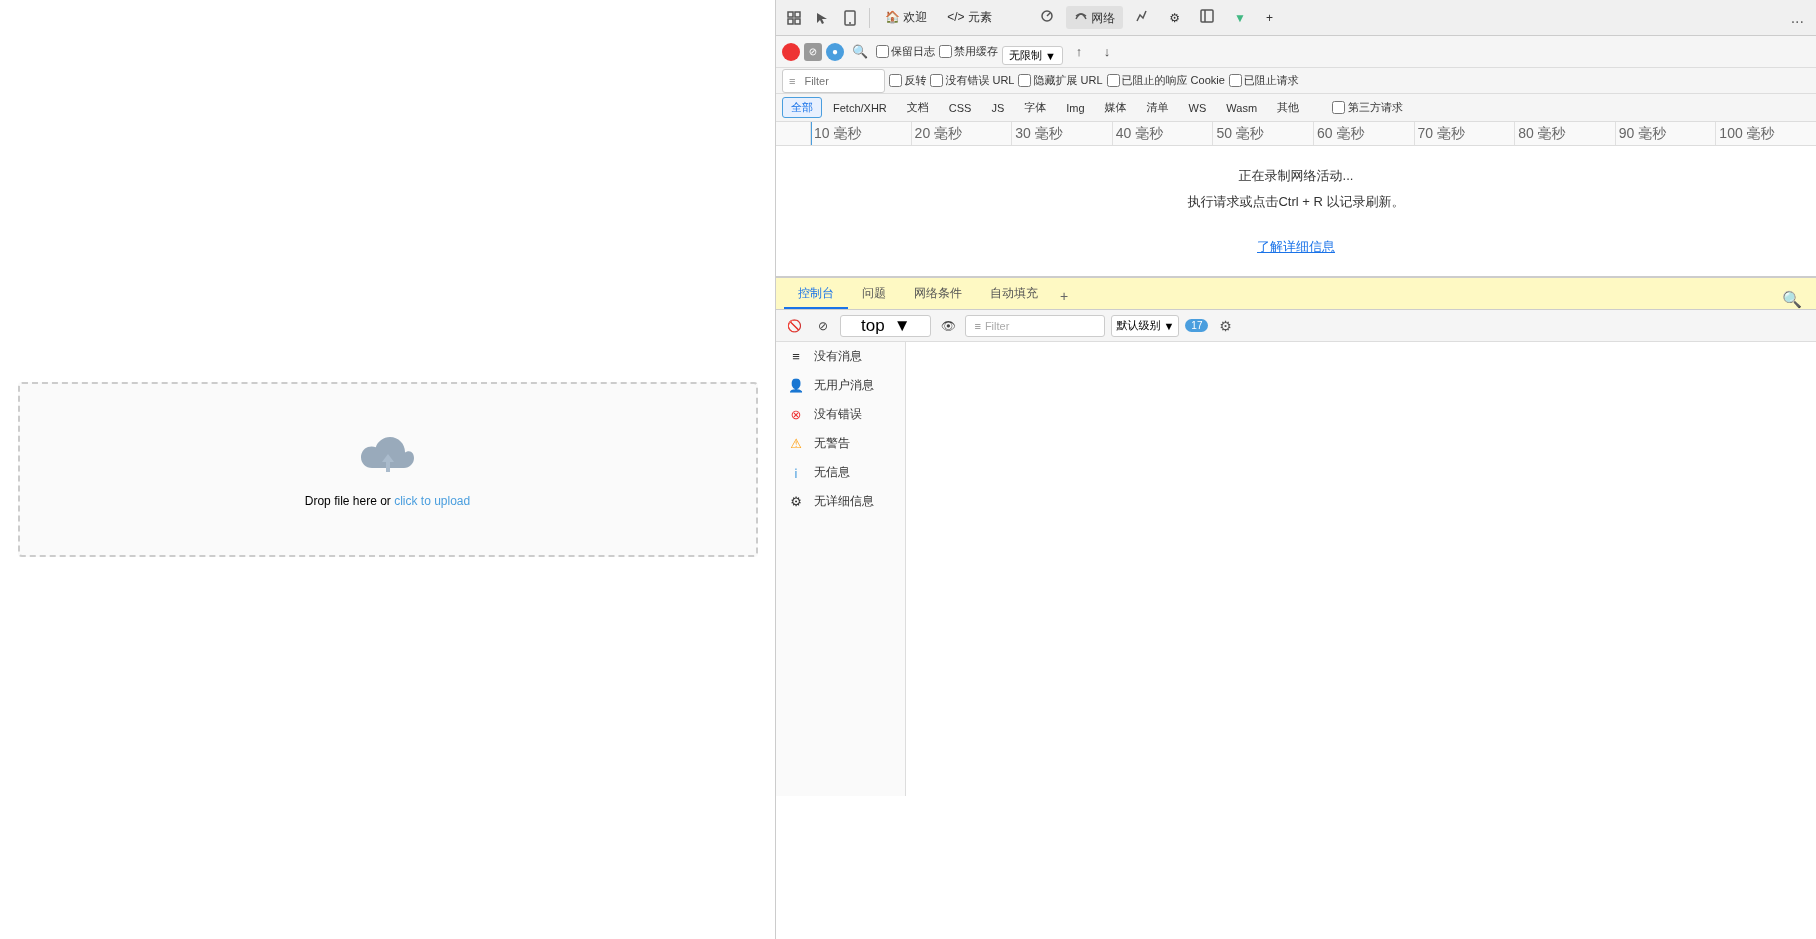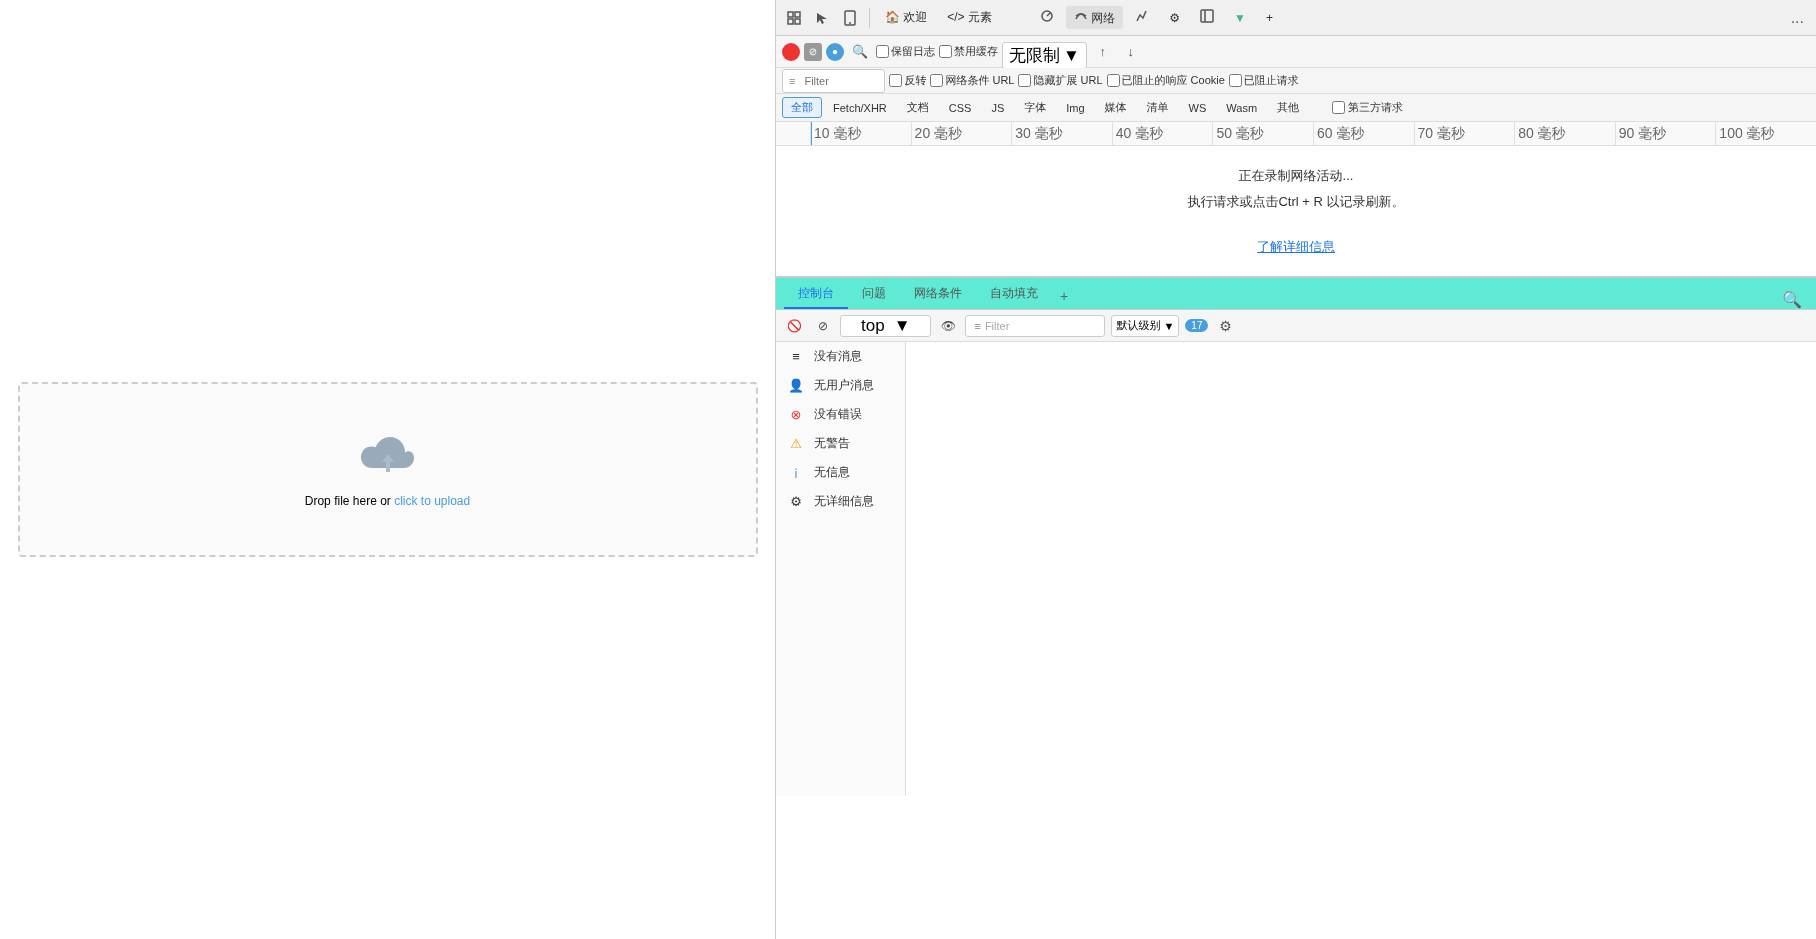--- a/index.html
+++ b/index.html
@@ -289,21 +289,21 @@
     
     .bottom-panel {
       height: 520px;
       border-top: 2px solid #ccc;
       display: flex;
       flex-direction: column;
     }
 
     .bottom-tabs {
       height: 32px;
-      background: #5eead4;
+      background: #fef9c3;
       border-bottom: 1px solid #ccc;
       display: flex;
       align-items: flex-end;
       padding: 0 8px;
       gap: 0;
     }
 
     .bottom-tab {
       padding: 5px 14px;
       font-size: 12px;
@@ -524,40 +524,40 @@
     <div class="badge-blue">●</div>
     <div class="toolbar-icon">🔍</div>
     <label class="checkbox-label">
       <input type="checkbox" style="">
       <span>保留日志</span>
     </label>
     <label class="checkbox-label">
       <input type="checkbox" style="">
       <span>禁用缓存</span>
     </label>
-    <div style="display:flex;align-items:center;gap:3px;font-size:17px;border:1px solid #ccc;border-radius:3px;padding:1px 6px;background:white;cursor:pointer;margin-top:8px;">
+    <div style="display:flex;align-items:center;gap:3px;font-size:11px;border:1px solid #ccc;border-radius:3px;padding:1px 6px;background:white;cursor:pointer;margin-top:8px;">
       <span>无限制</span>
       <span>▼</span>
     </div>
     <div class="toolbar-icon">↑</div>
     <div class="toolbar-icon">↓</div>
   </div>
 
   <div style="height:26px;background:#f5f5f5;border-bottom:1px solid #ddd;display:flex;align-items:center;padding:0 6px;gap:4px;">
     <div style="display:flex;align-items:center;gap:3px;border:1px solid #ccc;border-radius:3px;padding:1px 6px;background:white;min-width:90px;">
       <span style="color:#888;font-size:11px;">≡</span>
       <input class="filter-input" style="border: none; outline: none; width: 80px;" placeholder="Filter">
     </div>
     <label class="checkbox-label">
       <input type="checkbox" style="">
       <span>反转</span>
     </label>
     <label class="checkbox-label">
       <input type="checkbox" style="">
-      <span>网络条件 URL</span>
+      <span>没有错误 URL</span>
     </label>
     <label class="checkbox-label">
       <input type="checkbox" style="">
       <span>隐藏扩展 URL</span>
     </label>
     <label class="checkbox-label">
       <input type="checkbox" style="">
       <span>已阻止的响应 Cookie</span>
     </label>
     <label class="checkbox-label">

